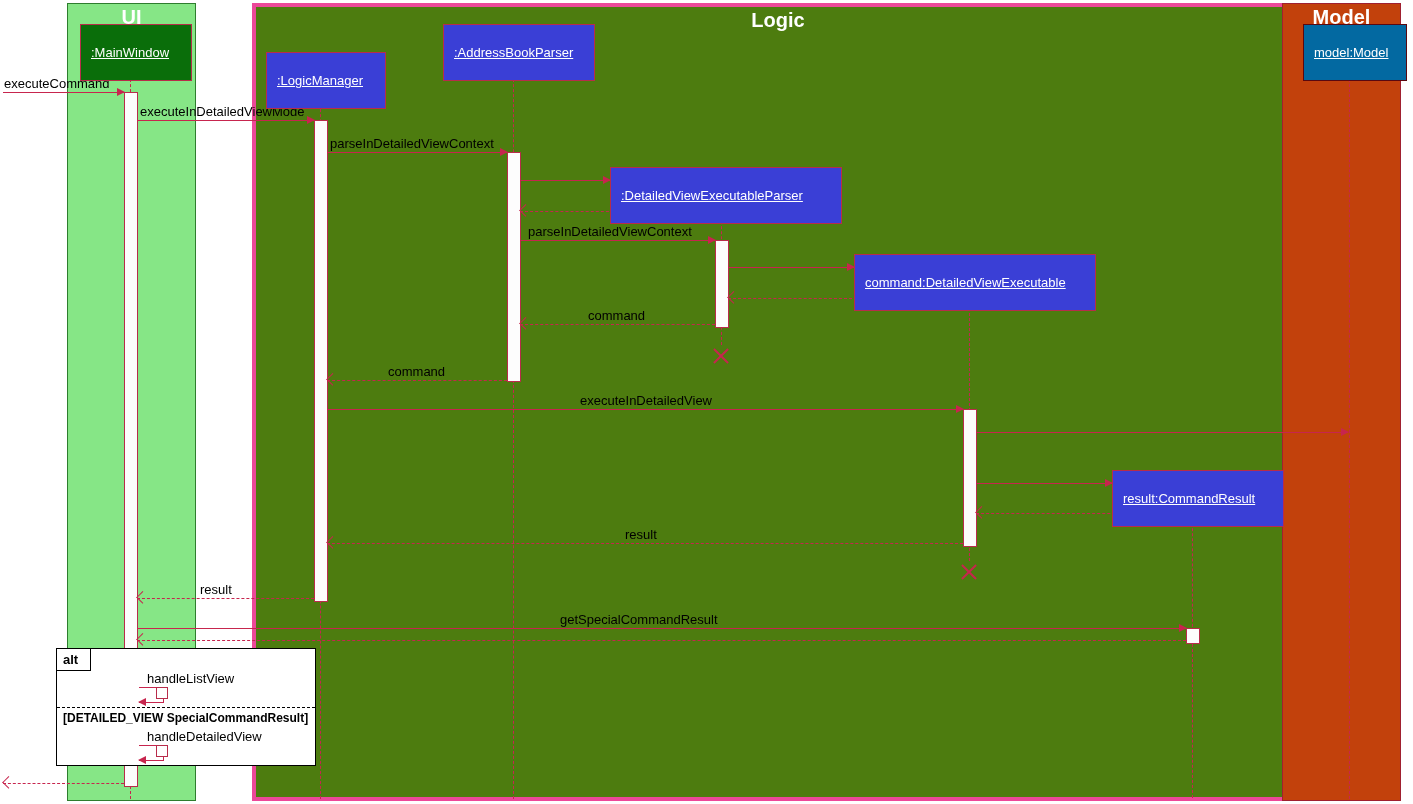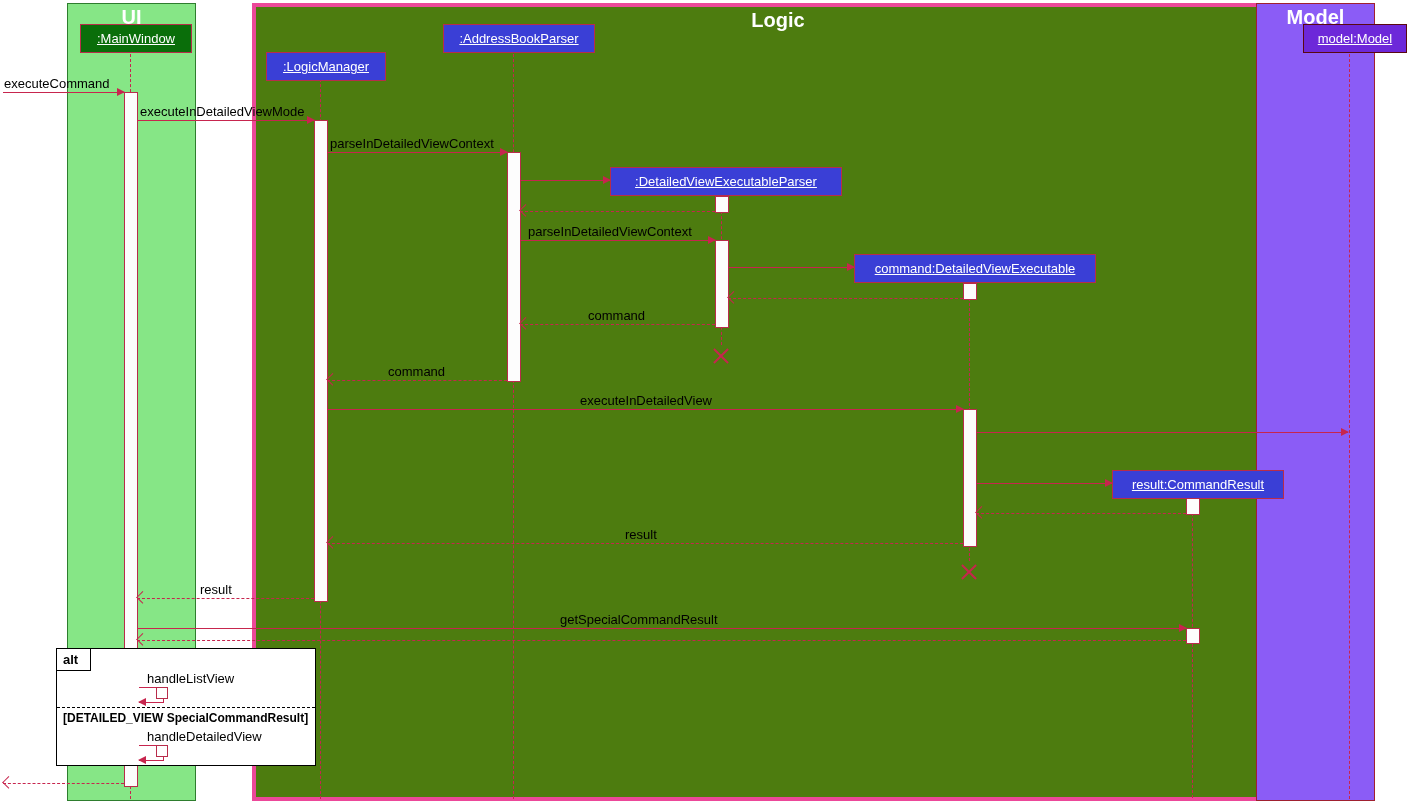--- a/index.html
+++ b/index.html
@@ -24,54 +24,53 @@
     background: #86e686;
     border: 1px solid #2e7d2e;
   }
   .region-logic {
     left: 252px;
     width: 1044px;
     background: #4d7c0f;
     border: 4px solid #ec4899;
   }
   .region-model {
-    left: 1256px;
+    left: 1282px;
     width: 117px;
-    background: #8b5cf6;
+    background: #c2410c;
     border: 1px solid #a02030;
   }
   .region-title {
     position: absolute;
     top: 2px;
     left: 50%;
     transform: translateX(-50%);
     color: #fff;
     font-weight: bold;
     font-size: 20px;
   }
   .participant {
     position: absolute;
-    padding: 6px 10px;
+    padding: 20px 10px;
     color: #fff;
-    text-align: center;
     font-size: 13px;
     text-decoration: underline;
     white-space: nowrap;
     z-index: 10;
   }
   .p-green {
     background: #0a6e0a;
     border: 1px solid #b82c4a;
   }
   .p-blue {
     background: #3a3fd6;
     border: 1px solid #b82c4a;
   }
   .p-red {
-    background: #6d28d9;
+    background: #0369a1;
     border: 1px solid #5a0810;
   }
   .lifeline {
     position: absolute;
     border-left: 1.5px dashed #c7254e;
     z-index: 1;
   }
   .activation {
     position: absolute;
     width: 12px;

